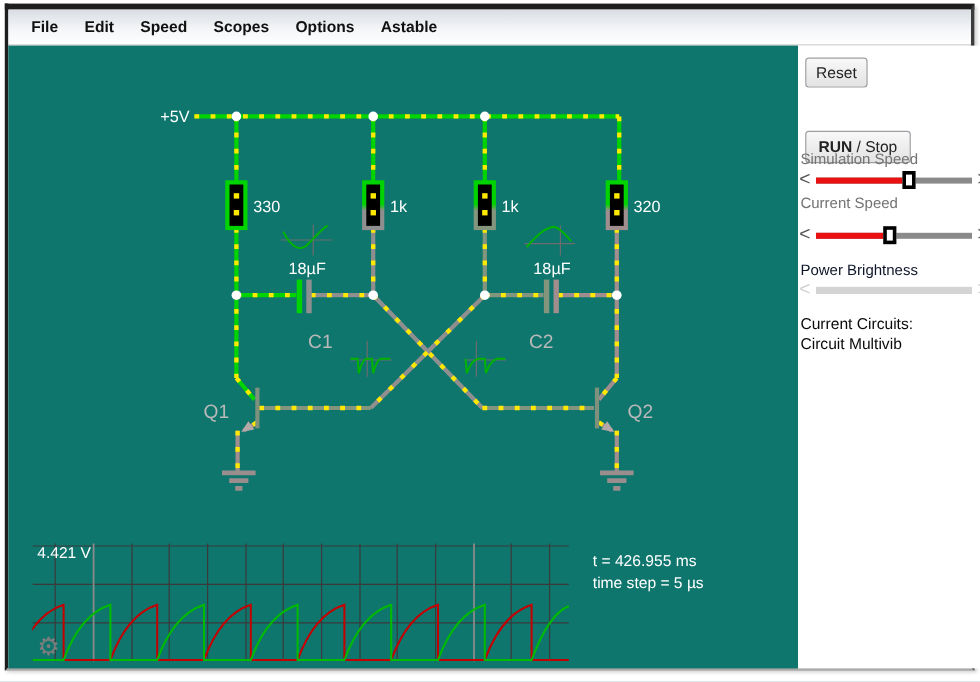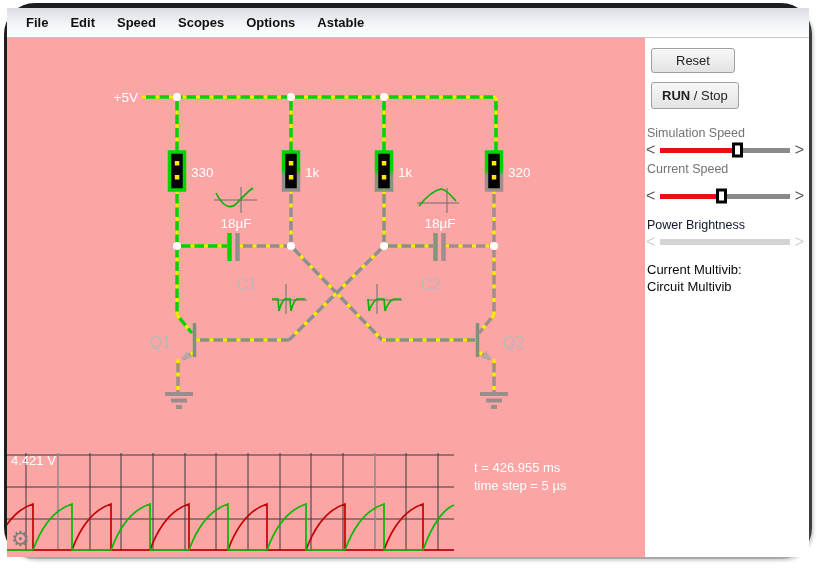--- a/index.html
+++ b/index.html
@@ -1,32 +1,32 @@
 <!DOCTYPE html>
 <html><head>
 <meta charset="utf-8">
 <style>
   html,body{margin:0;padding:0;background:#fff;width:817px;height:568px;
     font-family:"Liberation Sans",sans-serif;}
   .frame{position:absolute;left:4px;top:3px;width:808px;height:556px;
     border-top:5px solid #1e1e1e;border-left:3px solid #1e1e1e;
     border-right:3px solid #3c3c3c;border-bottom:3px solid #a8a8a8;
-    box-sizing:border-box;background:#fff;box-shadow:2px 2px 3px rgba(0,0,0,.18);border-radius:31px;}
+    box-sizing:border-box;background:#fff;box-shadow:2px 2px 3px rgba(0,0,0,.18);}
   .menubar{height:30px;background:linear-gradient(#d9dde3,#f3f5f7 55%,#ffffff);
     border-bottom:1px solid #c6c6c6;display:flex;align-items:center;
     padding-left:8px;box-sizing:border-box;}
   .menu-item{font-size:13px;font-weight:bold;color:#111;padding:0 11px;cursor:default;}
   .mainrow{display:flex;height:519px;}
-  .canvas{width:638px;height:519px;background:#fca5a5;position:relative;flex:none;}
+  .canvas{width:638px;height:519px;background:#0f766e;position:relative;flex:none;padding-left:20px;}
   .panel{width:164px;height:519px;background:#fff;position:relative;flex:none;
     font-size:12.5px;color:#111;}
   .btn{position:absolute;left:6px;background:linear-gradient(#f8f8f8,#e3e3e3);
     border:1px solid #9e9ea4;border-radius:3px;font-size:13px;color:#222;
-    padding:4px 24px;font-family:"Liberation Sans",sans-serif;cursor:pointer;}
-  .btn.run{padding:5px 10px;}
+    padding:4px 8px;font-family:"Liberation Sans",sans-serif;cursor:pointer;}
+  .btn.run{padding:5px 10px;margin-top:27px;}
   .slider-label{position:absolute;left:2px;font-size:12.5px;color:#737373;}
   .slider-label.disabled{color:#0f172a;}
   .slider-row{position:absolute;left:1px;width:158px;height:16px;
     display:flex;align-items:center;}
   .arrow{font-size:16px;color:#555;line-height:1;cursor:pointer;flex:none;}
   .slider-row.disabled .arrow{color:#d0d0d0;cursor:default;}
   .track{position:relative;flex:1;height:5px;background:#8a8a8a;margin:0 5px;}
   .slider-row.disabled .track{background:#d4d4d4;height:6px;}
   .track-fill{position:absolute;left:0;top:0;height:100%;background:#e81010;}
   .thumb{position:absolute;top:50%;transform:translateY(-50%);width:5px;height:9px;
@@ -212,17 +212,17 @@
         <span class="arrow">&gt;</span>
       </div>
 
       <div class="slider-label disabled" style="top:180px">Power Brightness</div>
       <div class="slider-row disabled" style="top:196px">
         <span class="arrow">&lt;</span>
         <div class="track"></div>
         <span class="arrow">&gt;</span>
       </div>
 
-      <div class="cc" style="top:224px">Current Multivib:</div>
+      <div class="cc" style="top:224px">Current Circuits:</div>
       <div class="cc" style="top:241px">Circuit Multivib</div>
     </div>
   </div>
 </div>
 
 </body></html>

